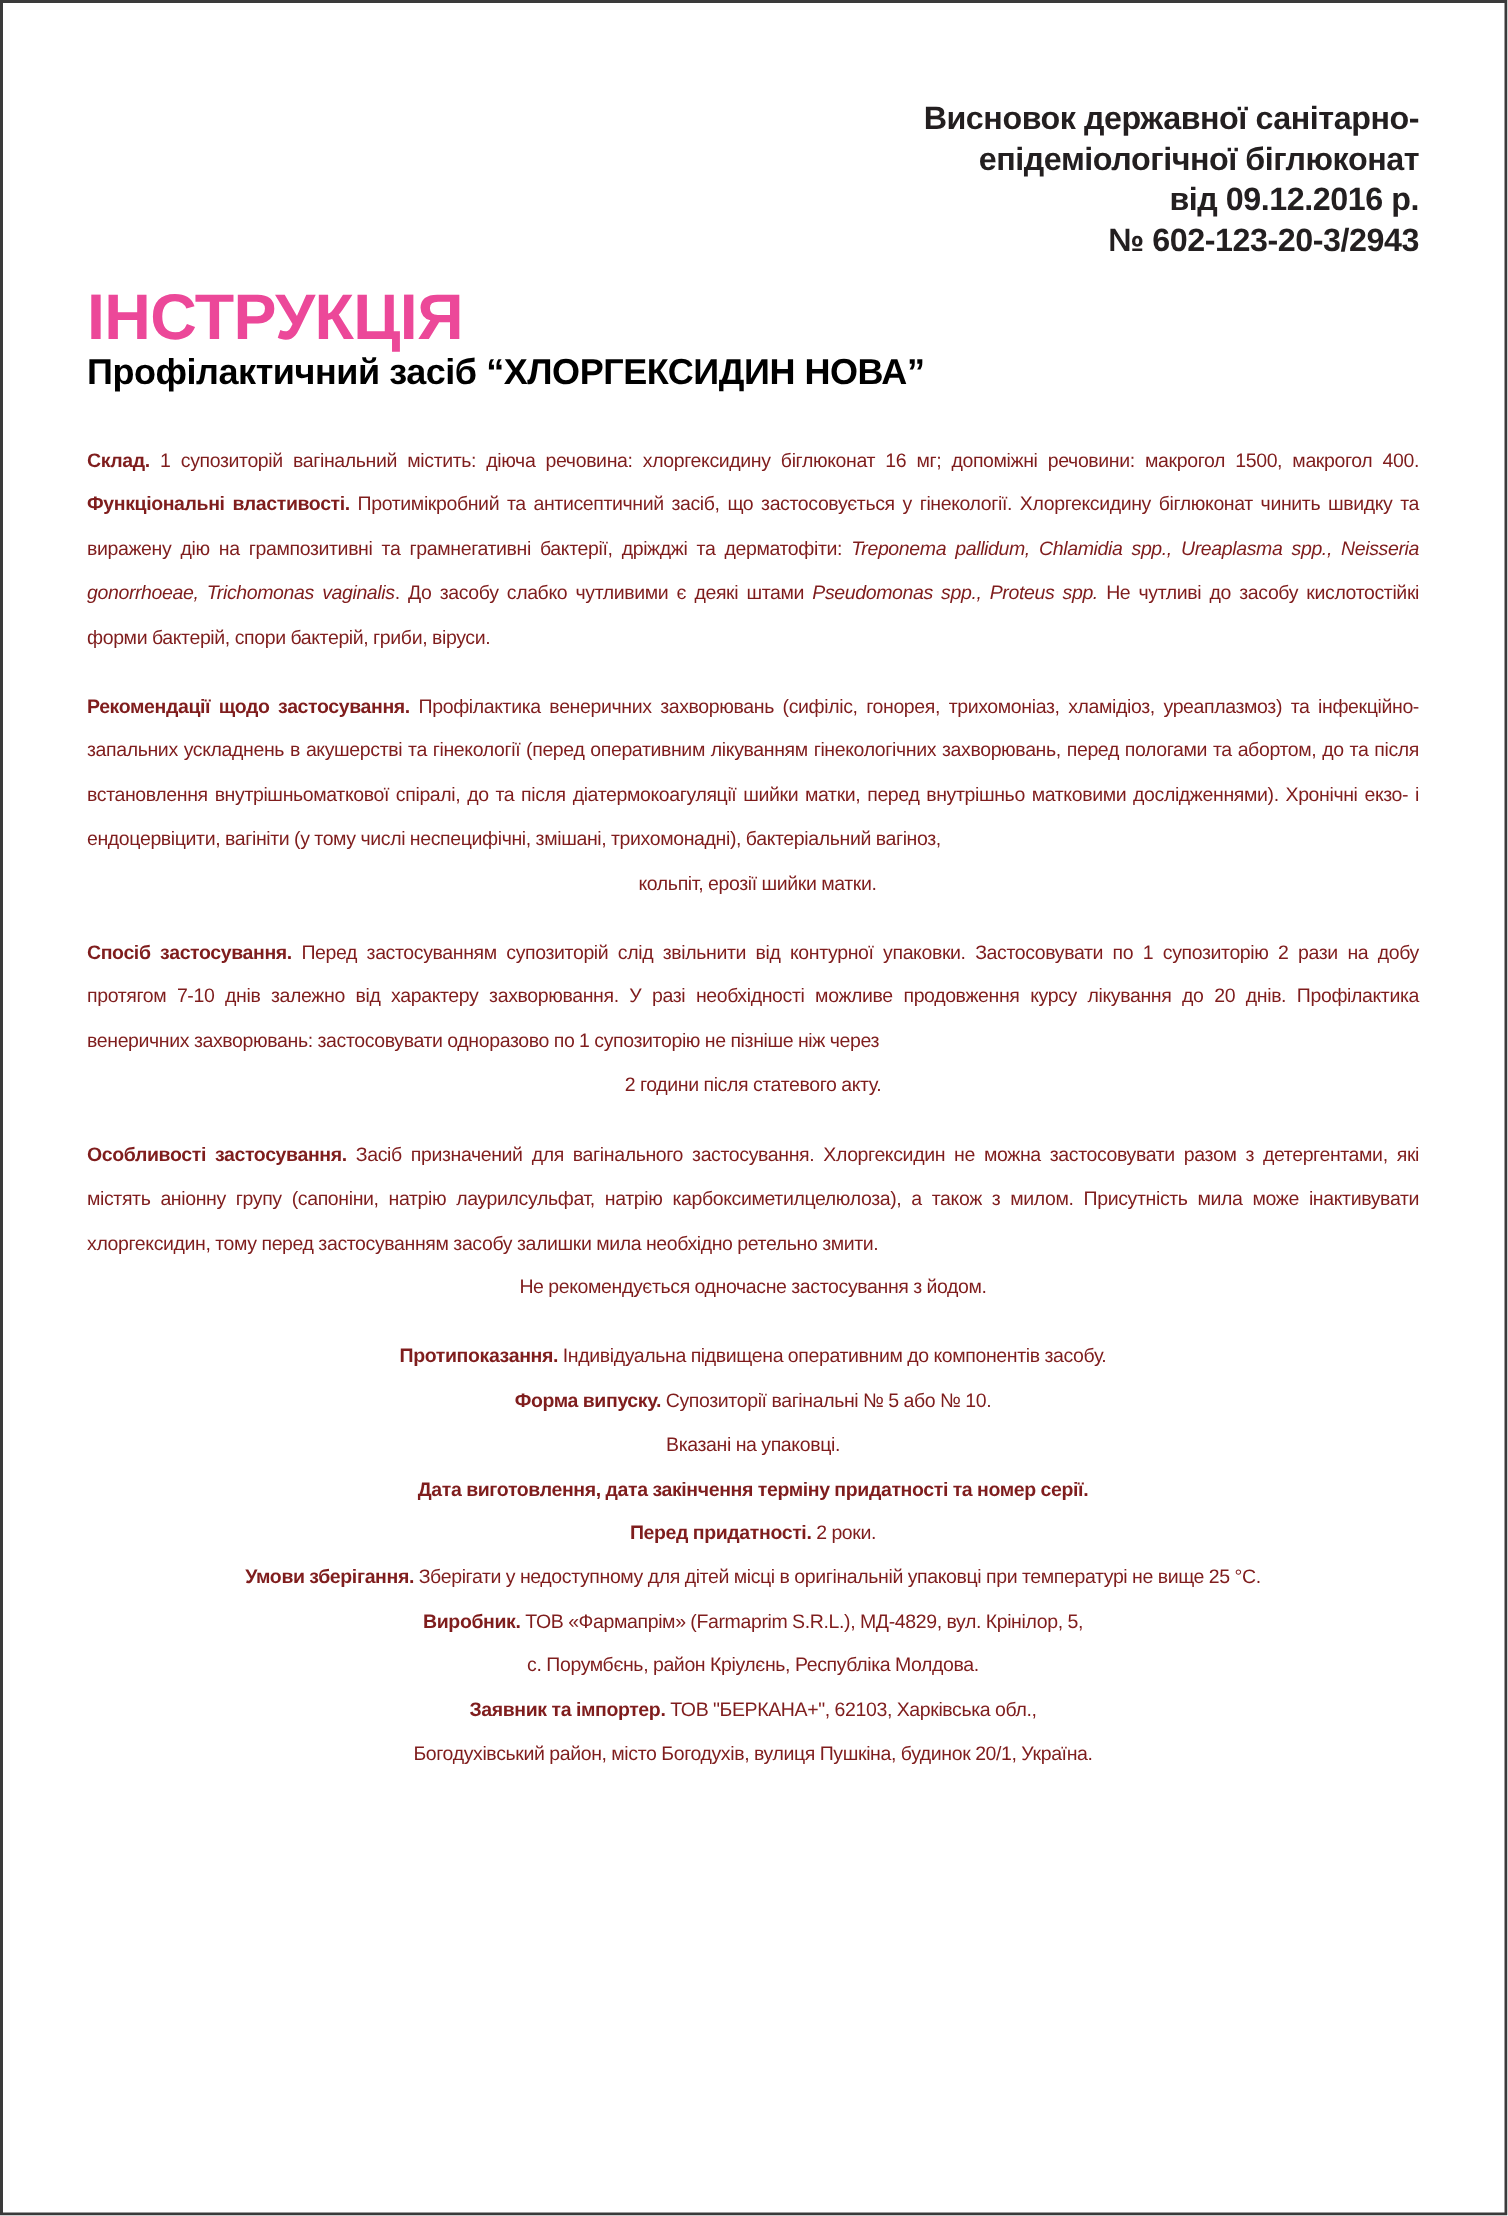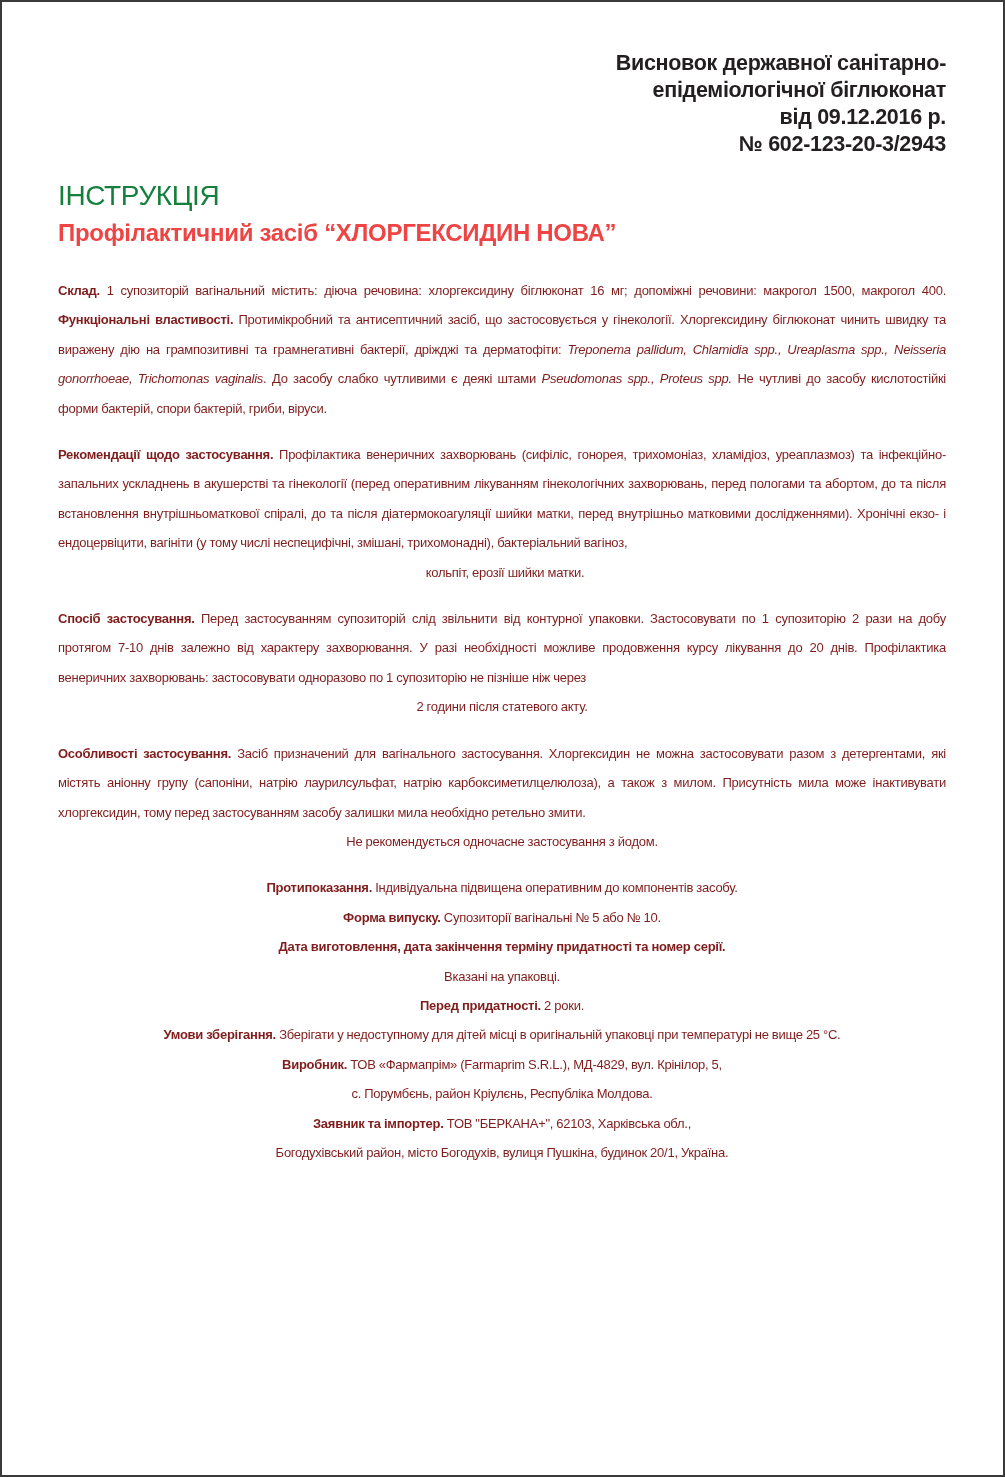--- a/index.html
+++ b/index.html
@@ -27,40 +27,40 @@
   }
 
   
   .doc-header {
     text-align: right;
     font-weight: bold;
     font-size: 21.5px;
     line-height: 27px;
     letter-spacing: -0.3px;
     color: #231f20;
-    padding-top: 48px;
+    padding-top: 64px;
   }
   .doc-header div { white-space: nowrap; }
 
   
   .title-main {
-    font-size: 28px;
-    font-weight: normal;
+    font-size: 43px;
+    font-weight: bold;
     letter-spacing: -0.4px;
     line-height: 36px;
     margin-top: 20px;
-    color: #15803d;
+    color: #ec4899;
   }
   .title-sub {
     font-size: 24px;
     font-weight: bold;
     letter-spacing: -0.3px;
     line-height: 30px;
     margin-top: 4px;
-    color: #ef4444;
+    color: #000000;
   }
 
   
   .body-block { margin-top: 28px; }
   p.para {
     margin: 0;
     font-size: 13px;
     line-height: 29.4px;
     color: #7f1d1d;
     text-align: justify;
@@ -121,24 +121,24 @@
 
       <p class="para tight last-left" style="margin-top:17px;">
         <b>Протипоказання.</b><span> Індивідуальна підвищена оперативним до компонентів засобу.</span>
       </p>
 
       <p class="para tight last-left">
         <b>Форма випуску.</b><span> Супозиторії вагінальні № 5 або № 10.</span>
       </p>
 
       <p class="para tight last-left">
-        <b>Дата виготовлення, дата закінчення терміну придатності та номер серії.</b>
+        <span>Вказані на упаковці.</span>
       </p>
       <p class="para tight last-left">
-        <span>Вказані на упаковці.</span>
+        <b>Дата виготовлення, дата закінчення терміну придатності та номер серії.</b>
       </p>
 
       <p class="para tight last-left">
         <b>Перед придатності.</b><span> 2 роки.</span>
       </p>
 
       <p class="para tight last-left">
         <b>Умови зберігання.</b><span> Зберігати у недоступному для дітей місці в оригінальній упаковці при температурі не вище 25 °С.</span>
       </p>
 

